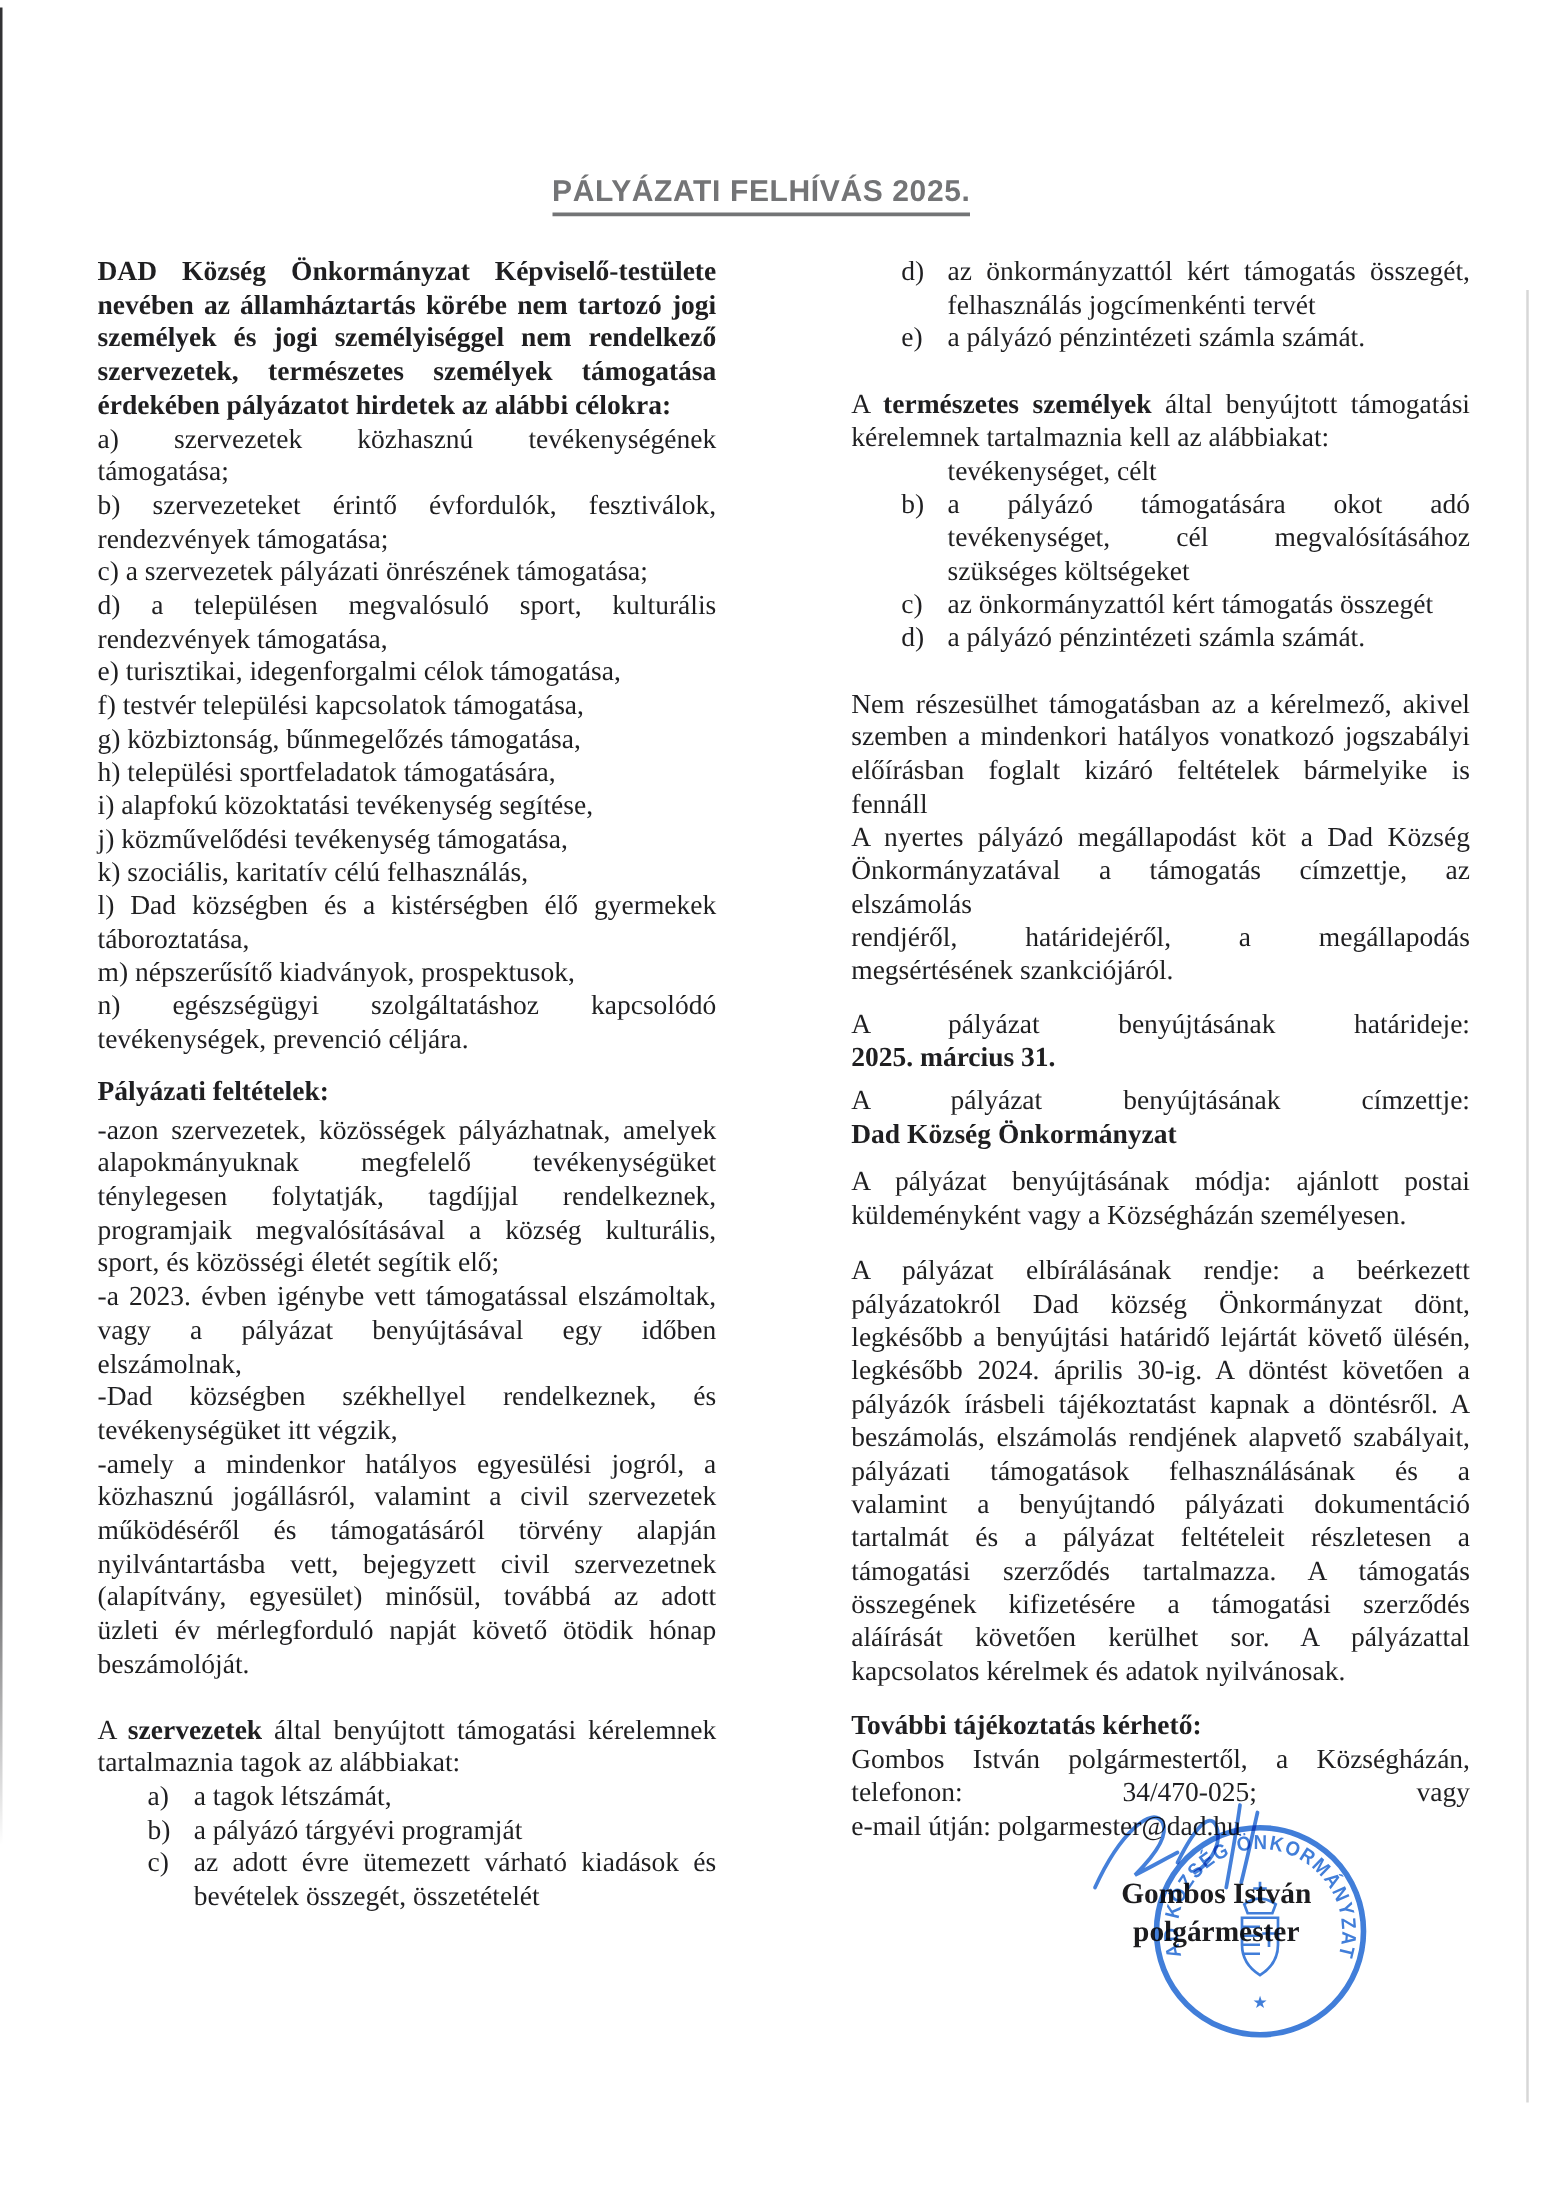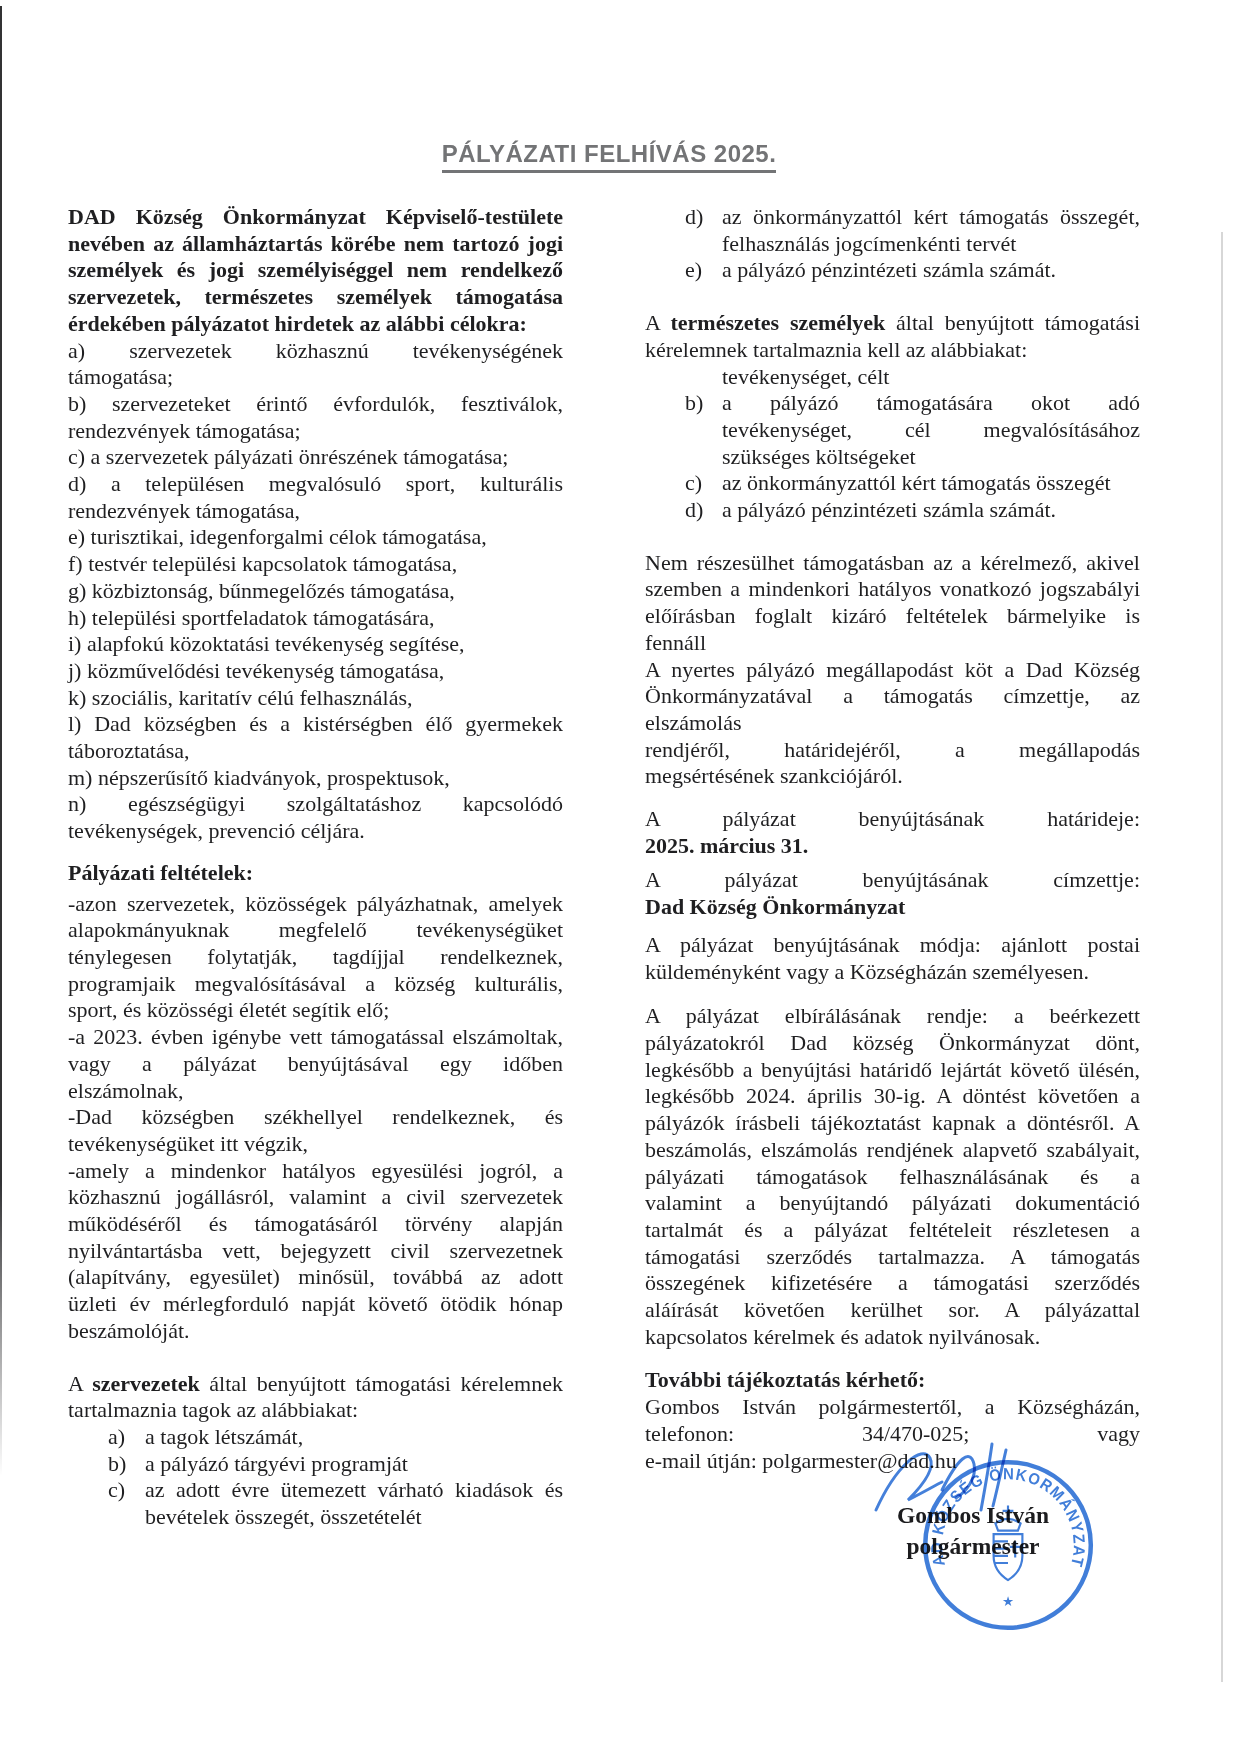--- a/index.html
+++ b/index.html
@@ -33,22 +33,22 @@
     font-weight:bold;font-size:24px;letter-spacing:.5px;
     color:var(--title);
   }
   .title span{
     display:inline-block;
     border-bottom:3px solid var(--title);
     padding-bottom:2px;
   }
   
   .col{position:absolute;top:204px;width:495px;}
-  .col-left{left:68px;}
-  .col-right{left:645px;}
+  .col-left{left:78px;}
+  .col-right{left:681px;}
   .line{
     font-size:22px;line-height:26.7px;
     text-align:justify;
     white-space:normal;
     text-rendering:optimizeLegibility;
   }
   .line.jl{text-align-last:justify;}
   .line .lab{display:inline-block;width:37px;}
   .line.ind1{padding-left:40px;}
   .line.ind2{padding-left:77px;}

